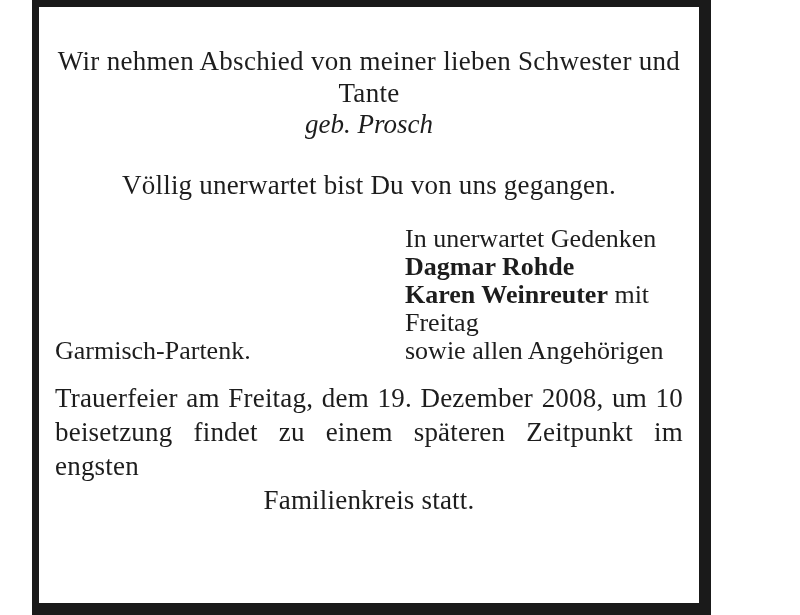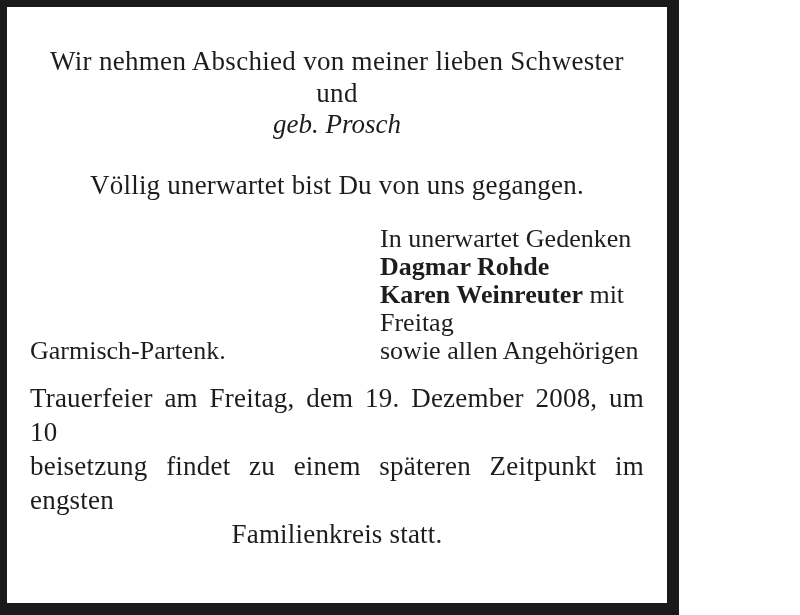--- a/index.html
+++ b/index.html
@@ -10,22 +10,23 @@
   .notice {
     box-sizing: border-box;
     width: 679px;
     height: 615px;
     border-style: solid;
     border-color: #1a1a1a;
     border-width: 7px 12px 12px 7px;
     background: #ffffff;
     color: #1d1d1d;
     font-family: "Liberation Serif", "DejaVu Serif", serif;
-    padding: 0 23px;
+    padding: 0 16px;
     overflow: hidden;
+    margin-left: 32px;
   }
   .intro {
     margin-top: 38px;
     text-align: center;
     font-size: 27px;
     line-height: 32px;
     letter-spacing: 0.3px;
   }
   .deceased-name {
     margin-top: 4px;
@@ -84,20 +85,21 @@
     text-align-last: center;
   }
 </style>
 </head>
 <body>
 
 <div class="notice">
 
   <div class="intro">
     <div>Wir nehmen Abschied von meiner lieben Schwester und</div>
+    <div>Tante</div>
   </div>
 
 
   <div class="maiden-name">geb. Prosch</div>
 
 
   <div class="epitaph">Völlig unerwartet bist Du von uns gegangen.</div>
 
   <div class="mourning">
     <div class="mourning-place">Garmisch-Partenk.</div>

